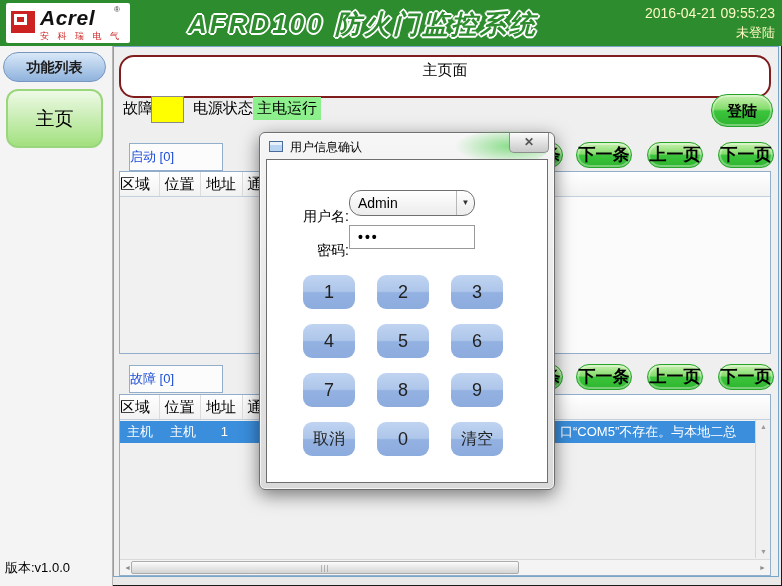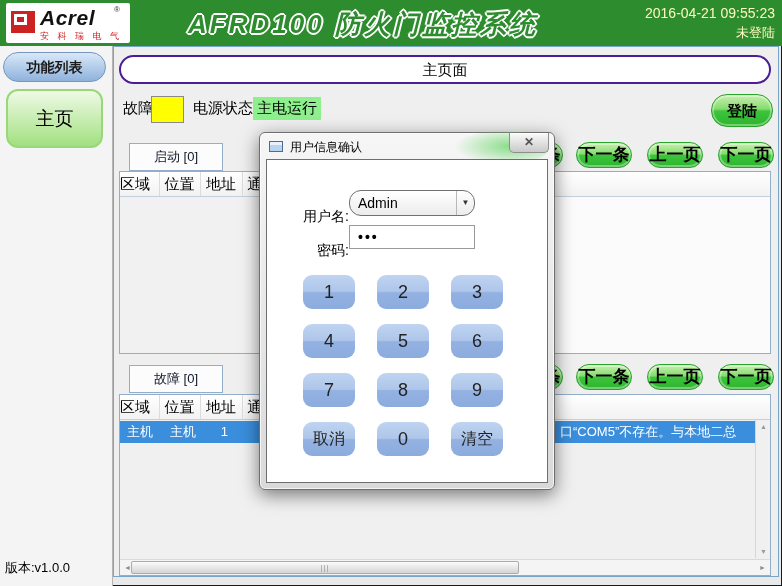--- a/index.html
+++ b/index.html
@@ -36,36 +36,36 @@
   }
   .btn-home {
     position:absolute; left:6px; top:43px; width:97px; height:59px; border-radius:12px;
     background:linear-gradient(180deg,#eefae6,#a2e07f); border:2px solid #9ad67c;
     font-size:19px; color:#000; text-align:center; line-height:55px; cursor:pointer;
   }
   .version { position:absolute; left:5px; bottom:9px; font-size:13px; color:#000; }
   
   .main { position:absolute; left:113px; top:46px; width:666px; height:531px; background:#efefef; border:1px solid #79a6c8; }
   .pill {
-    position:absolute; left:5px; top:8px; width:652px; height:29px; background:#fff;
-    border:2px solid #4c1d95; border-radius:15px; text-align:center; line-height:25px; font-size:15px; color:#000;
+    position:absolute; left:5px; top:8px; width:652px; height:43px; background:#fff;
+    border:2px solid #7f1d1d; border-radius:15px; text-align:center; line-height:25px; font-size:15px; color:#000;
   }
   .lbl { position:absolute; font-size:15px; color:#000; }
   .fault-box { position:absolute; left:37px; top:49px; width:33px; height:27px; background:#ffff00; border:1px solid #8a8a8a; }
   .power-val { position:absolute; left:139px; top:50px; background:#8df08d; font-size:15px; color:#000; padding:2px 4px; }
   .gbtn {
     position:absolute; height:26px; border-radius:13px; cursor:pointer;
     background:linear-gradient(180deg,#c9f0b1 0%,#85dc6d 45%,#3cc43c 52%,#2eb42e 100%);
     border:1px solid #28a428; box-shadow:inset 0 0 0 2px rgba(255,255,255,.35);
     font-size:17px; font-weight:bold; color:#000; text-align:center; line-height:24px;
   }
   .btn-login { left:597px; top:47px; width:62px; height:33px; border-radius:16px; font-size:15px; line-height:31px; }
   .tab {
     position:absolute; left:15px; width:94px; height:28px; background:#fcfcfc;
-    border:1px solid #93aecb; font-size:13px; color:#0f172a; text-align:center; line-height:26px; cursor:pointer;
+    border:1px solid #93aecb; font-size:13px; color:#1d4ed8; line-height:26px; cursor:pointer;
   }
   .tab-top { top:96px; } .tab-bottom { top:318px; }
   .nav-prev-item { width:56px; left:393px; z-index:1; }
   .nav-next-item { width:56px; left:462px; z-index:1; }
   .nav-prev-page { width:56px; left:533px; z-index:1; }
   .nav-next-page { width:56px; left:604px; z-index:1; }
   .navrow-top  { top:95px; } .navrow-bottom { top:317px; }
   .tbl { position:absolute; left:5px; width:652px; border:1px solid #93aecb; }
   .tbl-top { top:124px; height:183px; background:#fbfbfb; }
   .tbl-bottom { top:347px; height:182px; background:#f0f0f0; }

